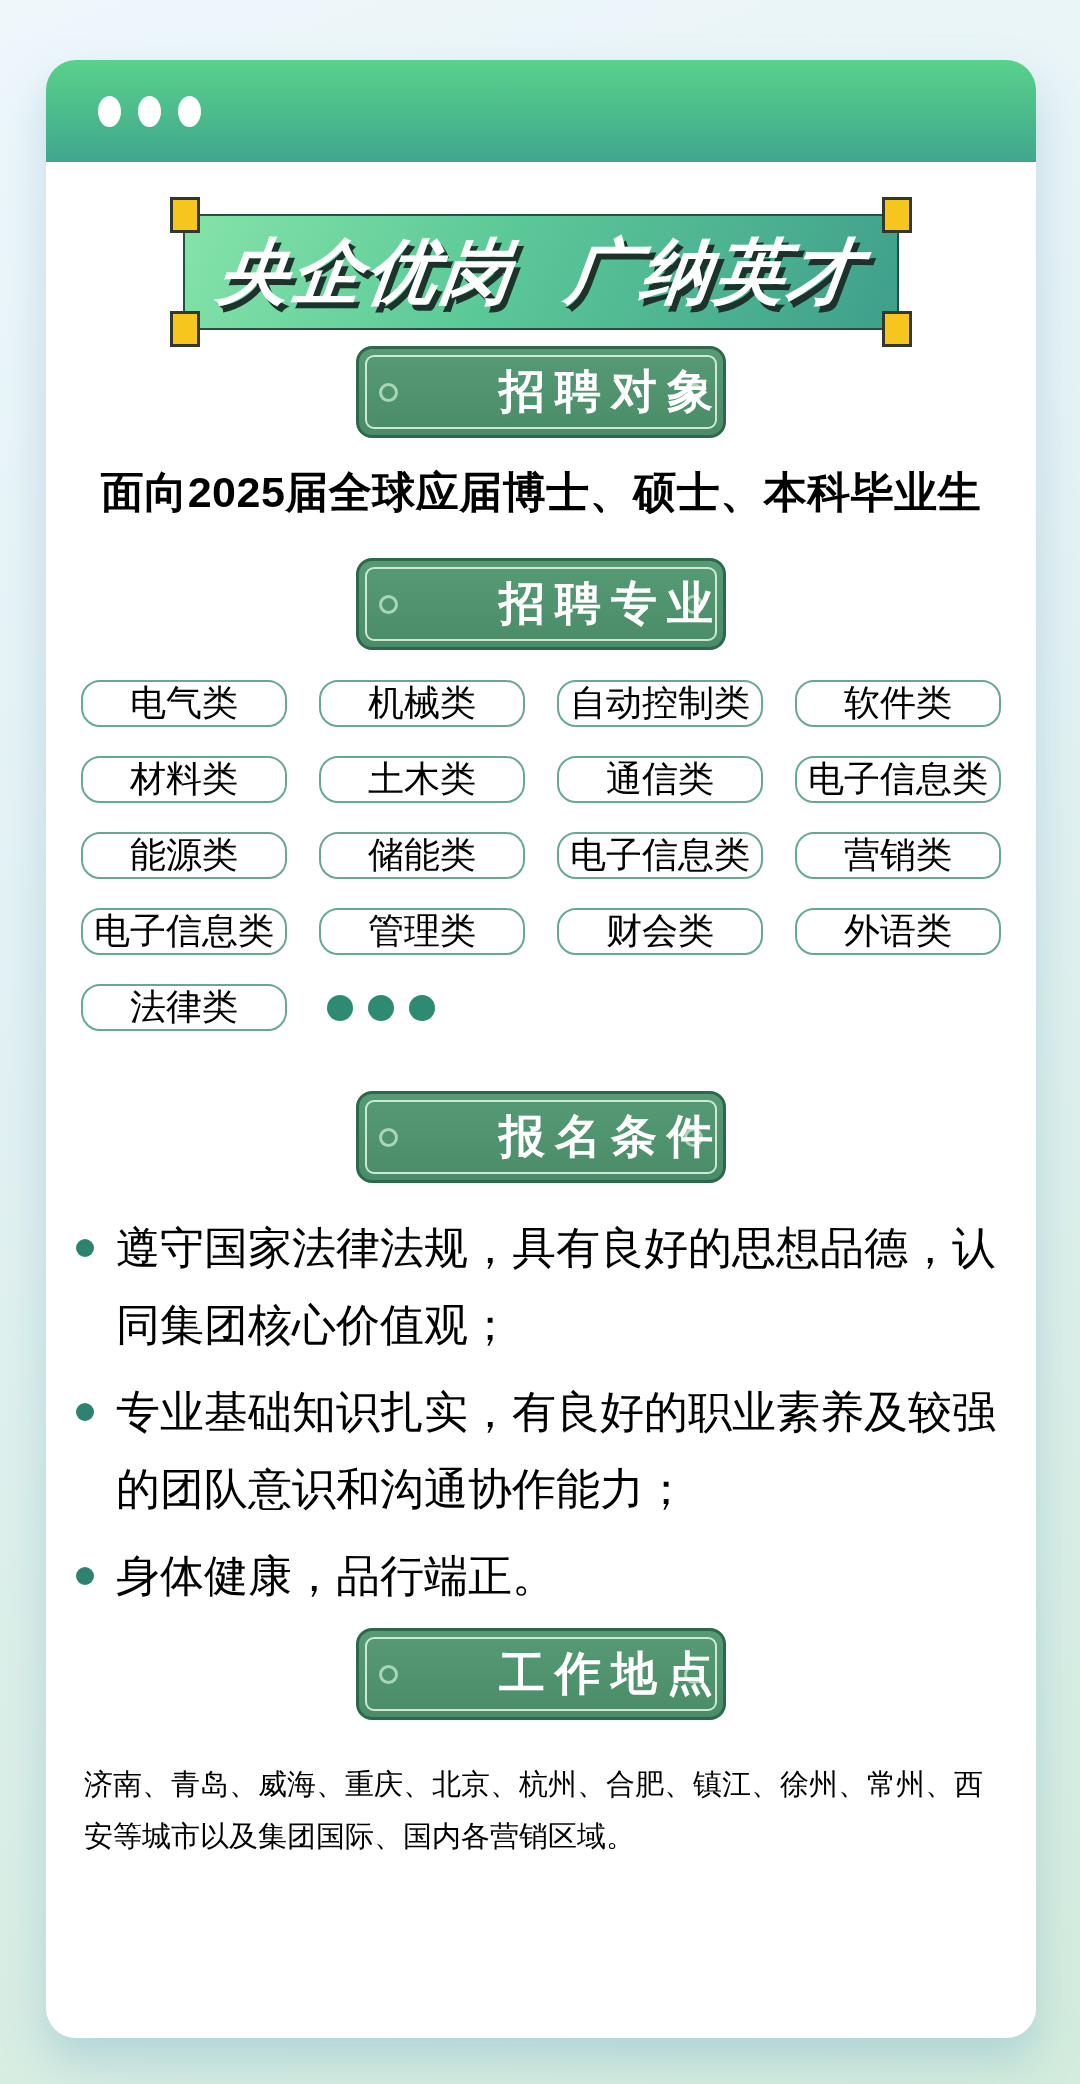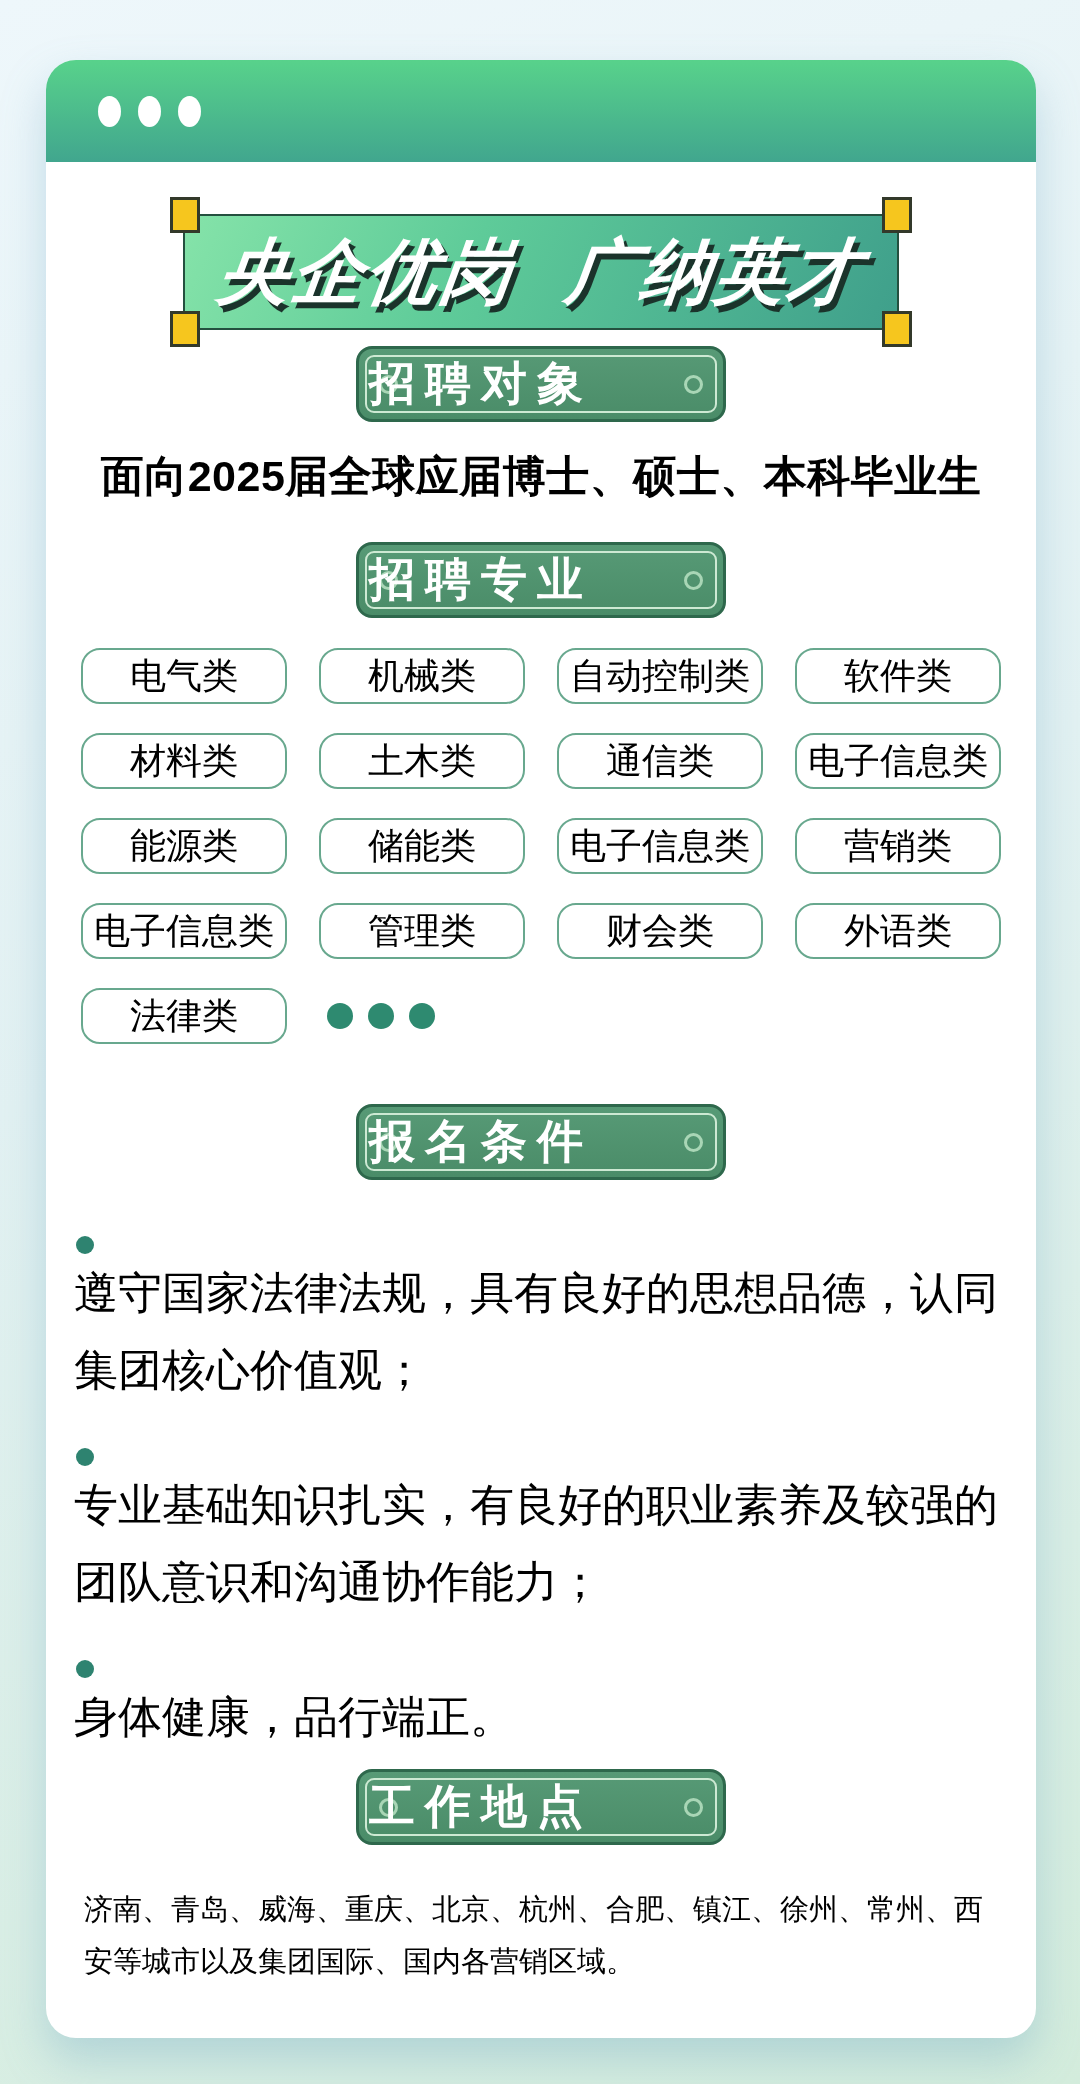--- a/index.html
+++ b/index.html
@@ -38,24 +38,24 @@
   .bc-tr { right: -15px; top: -19px; }
   .bc-br { right: -15px; bottom: -19px; }
   .banner-title {
     font-size: 71px; font-weight: 900; color: #ffffff; font-style: italic;
     transform: skewX(-7deg); letter-spacing: 3px; white-space: nowrap;
     text-shadow: 5px 6px 0 #1b332b;
   }
 
   
   .plaque {
-    position: relative; width: 370px; height: 76px; margin: 0 auto;
+    position: relative; width: 370px; height: 92px; margin: 0 auto;
     background: linear-gradient(180deg, #579a76 0%, #4a8c68 100%);
     border: 3px solid #2e684c; border-radius: 16px; box-sizing: border-box;
-    display: flex; align-items: center; justify-content: flex-start;
+    display: flex; align-items: center; justify-content: flex-end;
   }
   .plaque::before {
     content: ""; position: absolute; inset: 6px;
     border: 2px solid #cde9d3; border-radius: 9px; pointer-events: none;
   }
   .plaque-label {
     font-size: 46px; font-weight: 700; color: #ffffff; letter-spacing: 10px;
     text-indent: 10px; position: relative; z-index: 1;
   }
   .screw {
@@ -76,33 +76,33 @@
     font-size: 43px; font-weight: 700; letter-spacing: 0.5px;
   }
 
   
   .pills-grid {
     width: 920px; margin: 30px auto 0;
     display: grid; grid-template-columns: repeat(4, 206px);
     column-gap: 32px; row-gap: 29px; justify-content: center;
   }
   .pill {
-    height: 56px; box-sizing: border-box;
+    height: 47px; box-sizing: border-box;
     border: 2px solid #68a88e; border-radius: 19px; background: #ffffff;
     display: flex; align-items: center; justify-content: center;
     font-size: 36px; font-weight: 500; white-space: nowrap;
   }
   .more-dots {
     display: flex; align-items: center; gap: 15px; padding-left: 8px;
   }
   .more-dots span { width: 26px; height: 26px; border-radius: 50%; background: #2e8a70; }
 
   
   .bullets { width: 934px; margin: 26px auto 0; }
-  .bullet { display: flex; margin-bottom: 10px; flex-direction: column; }
+  .bullet { display: flex; margin-bottom: 10px; }
   .bullet-dot {
     flex: none; width: 18px; height: 18px; border-radius: 50%;
     background: #2e8370; margin: 30px 22px 0 2px;
   }
   .bullet-text { font-size: 44px; line-height: 1.75; font-weight: 500; }
 
   
   .location-text {
     margin: 38px 34px 0 38px;
     font-size: 29px; line-height: 1.8; font-weight: 500;

